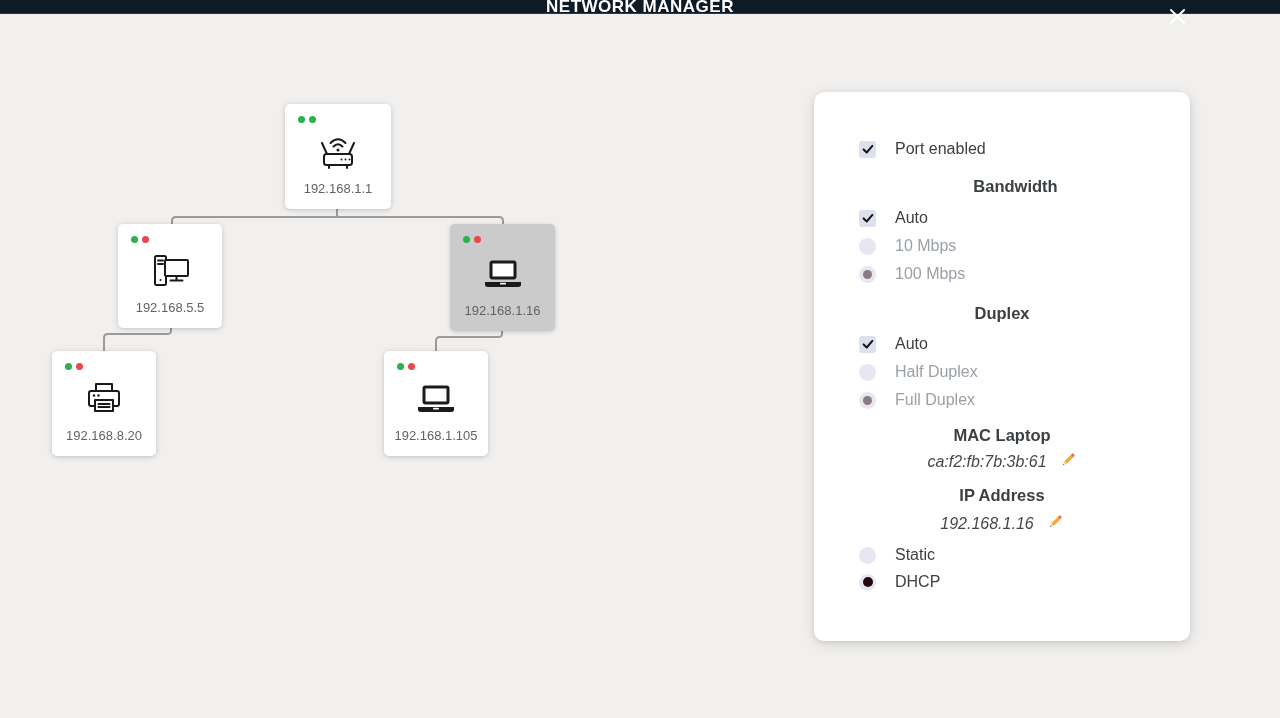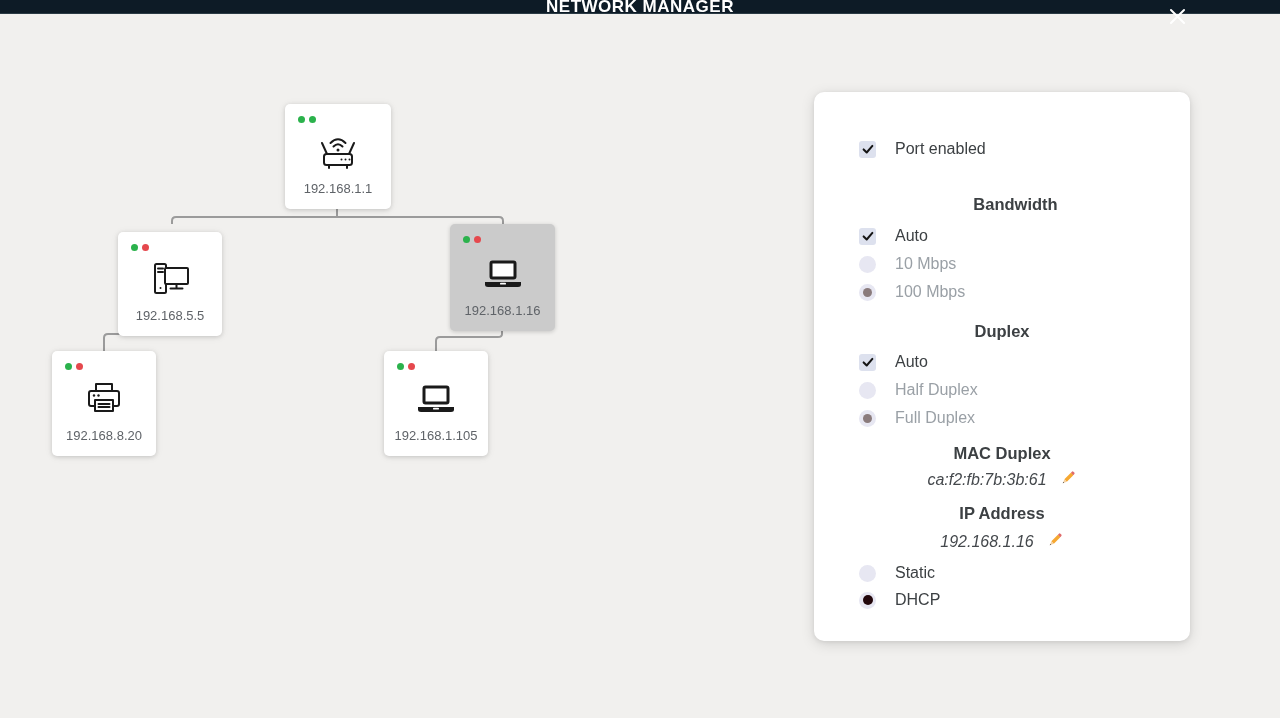--- a/index.html
+++ b/index.html
@@ -36,21 +36,21 @@
     display:flex; flex-direction:column; align-items:center; justify-content:flex-end;
     padding-bottom:13px; cursor:pointer;
   }
   .node.selected { background:#cbcbcb; box-shadow:0 1px 4px rgba(0,0,0,0.18); }
   .node .dots { position:absolute; left:13px; top:12px; display:flex; gap:4px; }
   .dot { width:7px; height:7px; border-radius:50%; background:#999; }
   .node .icon { margin-bottom:5px; }
   .node .ip-label { font-size:13px; color:#5f6368; white-space:nowrap; }
 
   .n-router { left:285px; top:73px;  width:106px; height:105px; }
-  .n-desk   { left:118px; top:193px; width:104px; height:104px;margin-top:8px; }
+  .n-desk   { left:118px; top:193px; width:104px; height:104px; }
   .n-lap1   { left:450px; top:193px; width:105px; height:107px; }
   .n-print  { left:52px;  top:320px; width:104px; height:105px; }
   .n-lap2   { left:384px; top:320px; width:104px; height:105px; }
 
   .devicon { stroke:#1a1a1a; stroke-width:2; fill:none; stroke-linecap:round; stroke-linejoin:round; }
 
   
   .panel {
     position:absolute; left:814px; top:92px; width:376px; height:549px;
     background:#ffffff; border-radius:10px;
@@ -63,21 +63,21 @@
 
   .opt-row { display:flex; align-items:center; height:28px; padding-left:45px; }
   .opt-row .opt-label { margin-left:19px; font-size:16px; color:#3c4043; }
   .opt-row.dim .opt-label { color:#9aa0a6; }
 
   .sec-heading {
     text-align:center; font-size:16.5px; font-weight:bold; color:#3c4043; height:22px;
   }
 
   .row-port { margin-top:17px; }
-  .h-band   { margin-top:32px;padding-left:27px; }
+  .h-band   { margin-top:14px;padding-left:27px; }
   .row-b1   { margin-top:5px; }
   .h-dup    { margin-top:16px; }
   .row-d1   { margin-top:4px; }
   .h-mac    { margin-top:12px; }
   .h-ip     { margin-top:12px; }
   .row-static { margin-top:6px; height:26px; }
   .row-dhcp   { margin-top:1px; height:26px; }
 
   .val-row {
     display:flex; align-items:center; justify-content:center; gap:12px; height:24px;
@@ -262,21 +262,21 @@
   </div>
   <div class="opt-row dim">
     <span class="radio"></span>
     <span class="opt-label">Half Duplex</span>
   </div>
   <div class="opt-row dim">
     <span class="radio on-muted"></span>
     <span class="opt-label">Full Duplex</span>
   </div>
 
-  <div class="sec-heading h-mac">MAC Duplex</div>
+  <div class="sec-heading h-mac">MAC Laptop</div>
   <div class="val-row mac">
     <span class="val-text">ca:f2:fb:7b:3b:61</span>
     <span class="pencil">
       <svg width="18" height="18" viewBox="0 0 20 20">
         <g transform="rotate(45 10 10)">
           <rect x="8.1" y="0.8" width="3.8" height="3.2" rx="1.2" fill="#e06b6b"></rect>
           <rect x="8.1" y="3.6" width="3.8" height="10.2" fill="#f6a832"></rect>
           <polygon points="8.1,13.8 11.9,13.8 10,18.2" fill="#f3cfa0"></polygon>
           <polygon points="9.4,16.7 10.6,16.7 10,18.2" fill="#333333"></polygon>
         </g>

